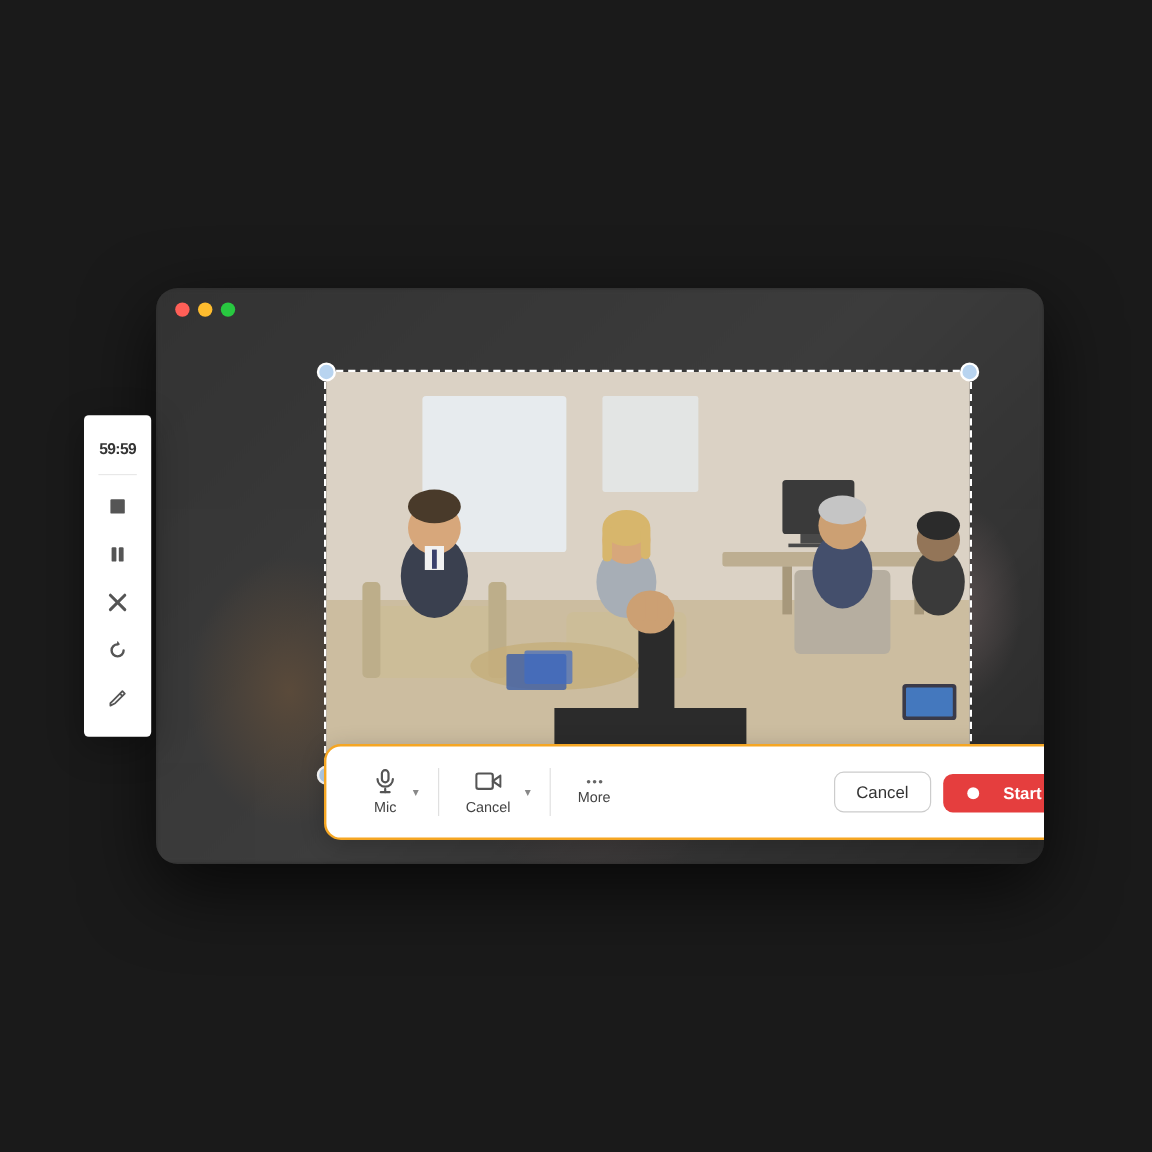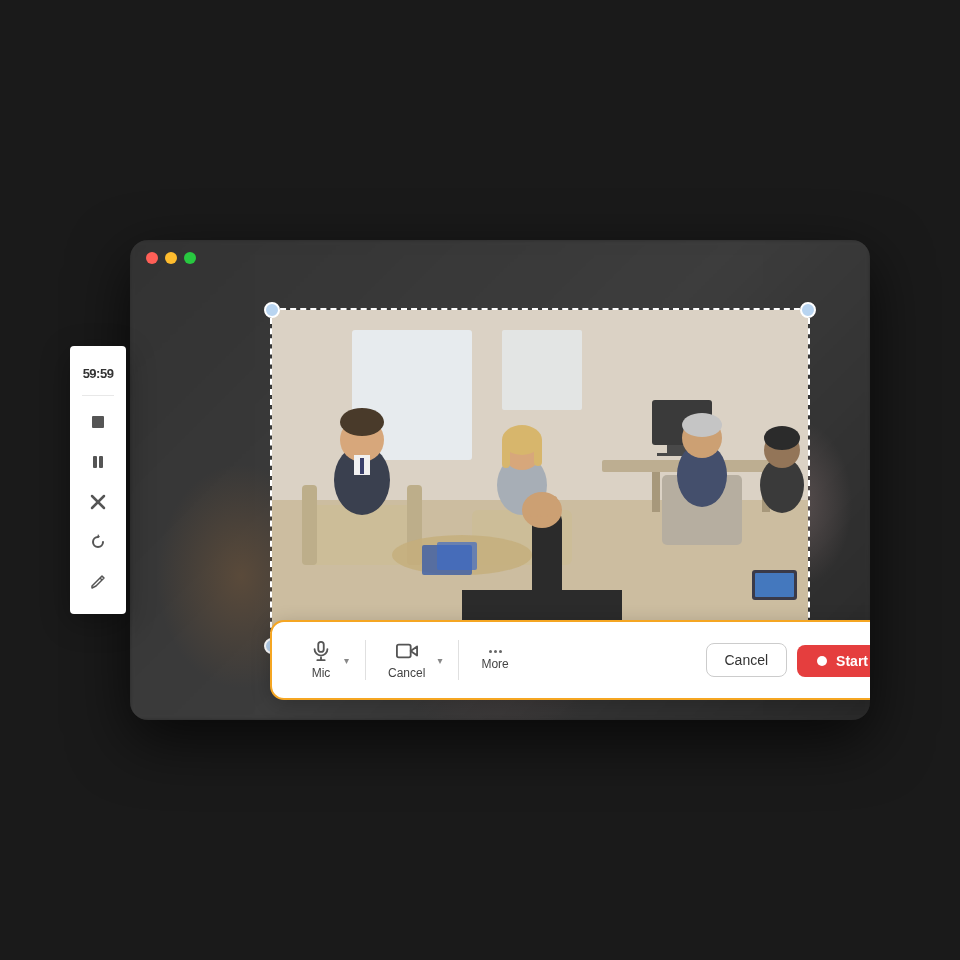--- a/index.html
+++ b/index.html
@@ -210,21 +210,21 @@
       background: #e53e3e;
       border: none;
       border-radius: 8px;
       padding: 8px 20px;
       font-size: 14px;
       color: white;
       cursor: pointer;
       font-weight: 600;
       display: flex;
       align-items: center;
-      gap: 9px;
+      gap: 20px;
     }
 
     .record-dot {
       width: 10px;
       height: 10px;
       background: white;
       border-radius: 50%;
       border: 2px solid rgba(255,255,255,0.6);
     }
 

